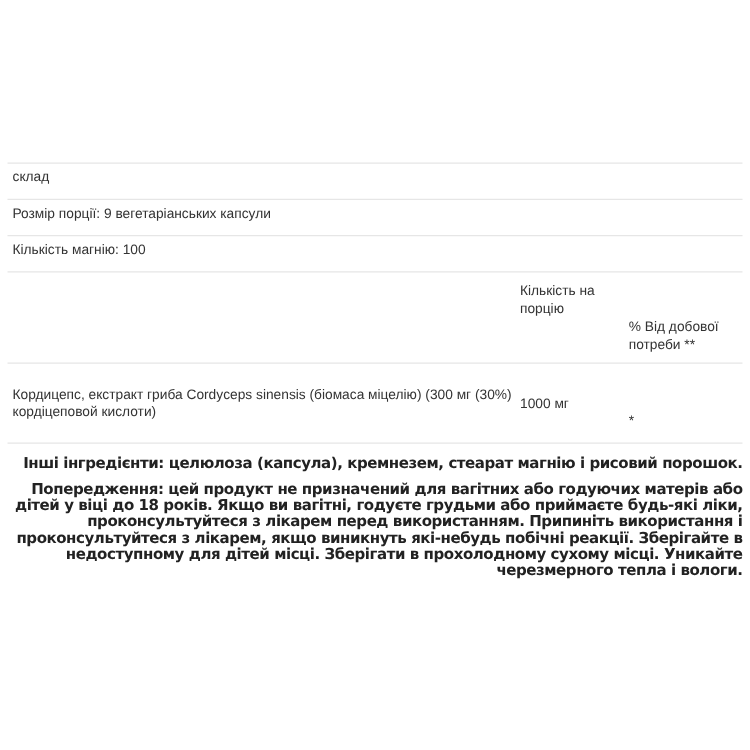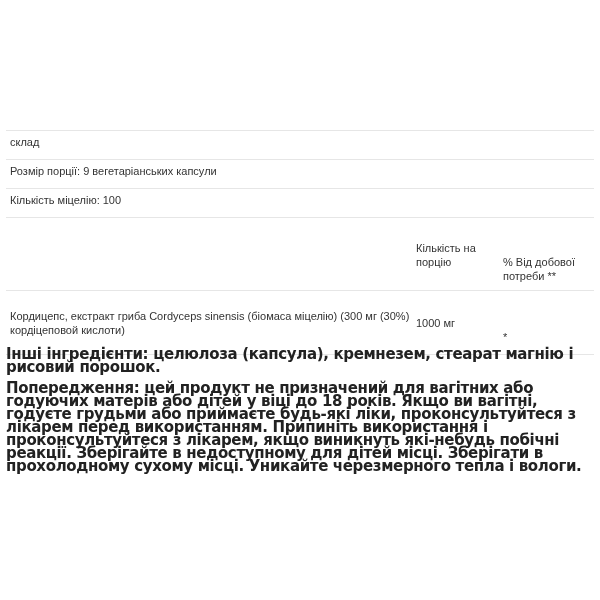--- a/index.html
+++ b/index.html
@@ -1,37 +1,37 @@
 <!DOCTYPE html>
 <html><head>
 <meta charset="utf-8">
 <style>
   html, body { margin: 0; padding: 0; background: #ffffff; }
   body { width: 600px; height: 600px; position: relative; overflow: hidden;
          font-family: "Liberation Sans", sans-serif; color: #333333; }
   .wrap { position: absolute; left: 6px; top: 130px; width: 588px; }
   .row { border-top: 1px solid #e6e6e6; font-size: 11px; line-height: 14px; }
   .simple { padding: 4px 0 10px 4px; }
-  .thead { display: flex; padding: 8px 0 7px 0; align-items: center; }
+  .thead { display: flex; padding: 8px 0 7px 0; }
   .tbody { display: flex; padding: 10px 0 10px 0; align-items: center; }
   .c1 { width: 410px; padding-left: 4px; box-sizing: border-box; }
   .c2 { width: 87px; }
   .c3 { width: 91px; margin-top: 29px; }
   .lastline { border-top: 1px solid #e6e6e6; margin-top: 0; height: 0; }
-  .notes { position: absolute; left: 6px; top: 348px; width: 588px; font-size: 15px; line-height: 13px;
-           font-weight: bold; color: #222; font-family: "DejaVu Sans", sans-serif; letter-spacing: -0.35px; }
+  .notes { position: absolute; left: 6px; top: 364px; width: 588px; font-size: 12px; line-height: 13px;
+           font-weight: bold; color: #222; font-family: "DejaVu Sans", sans-serif; letter-spacing: -0.35px; text-align: right; }
   .notes p { margin: 0 0 8px 0; }
 </style>
 </head>
 <body>
 
 <div class="wrap">
   <div class="row simple">склад</div>
   <div class="row simple">Розмір порції: 9 вегетаріанських капсули</div>
-  <div class="row simple">Кількість міцелію: 100</div>
+  <div class="row simple">Кількість магнію: 100</div>
   <div class="row thead">
     <div class="c1"></div>
     <div class="c2">Кількість на порцію</div>
     <div class="c3">% Від добової потреби **</div>
   </div>
   <div class="row tbody">
     <div class="c1">Кордицепс, екстракт гриба Cordyceps sinensis (біомаса міцелію) (300 мг (30%) кордіцеповой кислоти)</div>
     <div class="c2">1000 мг</div>
     <div class="c3">*</div>
   </div>

